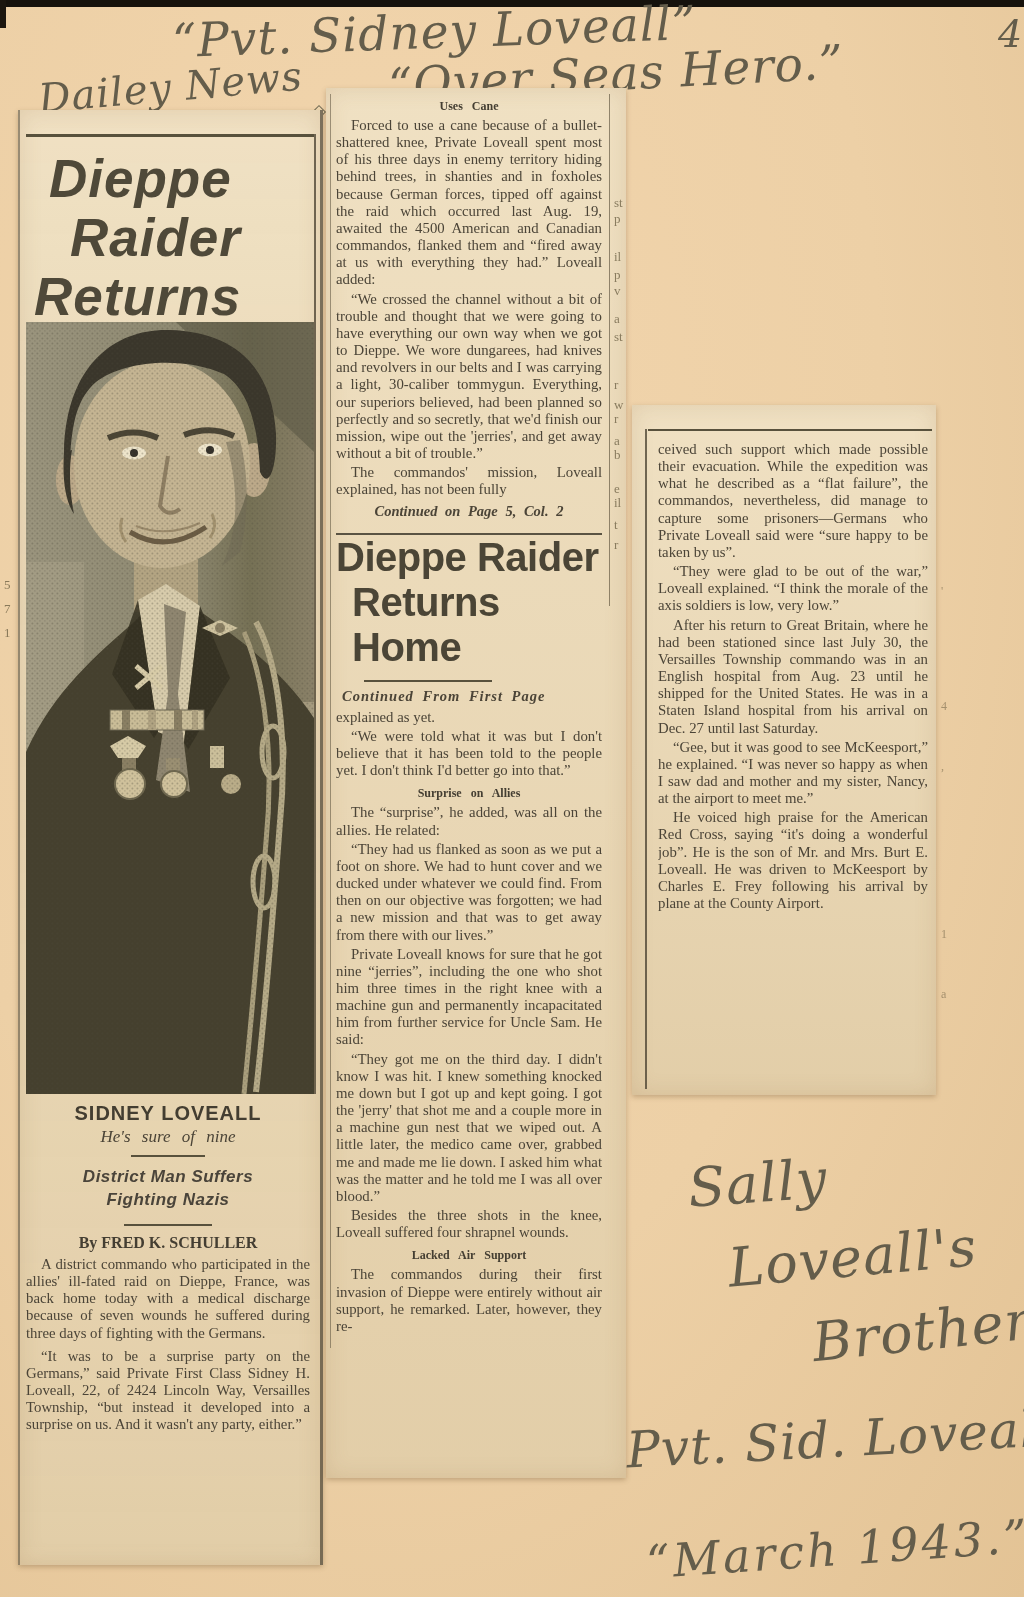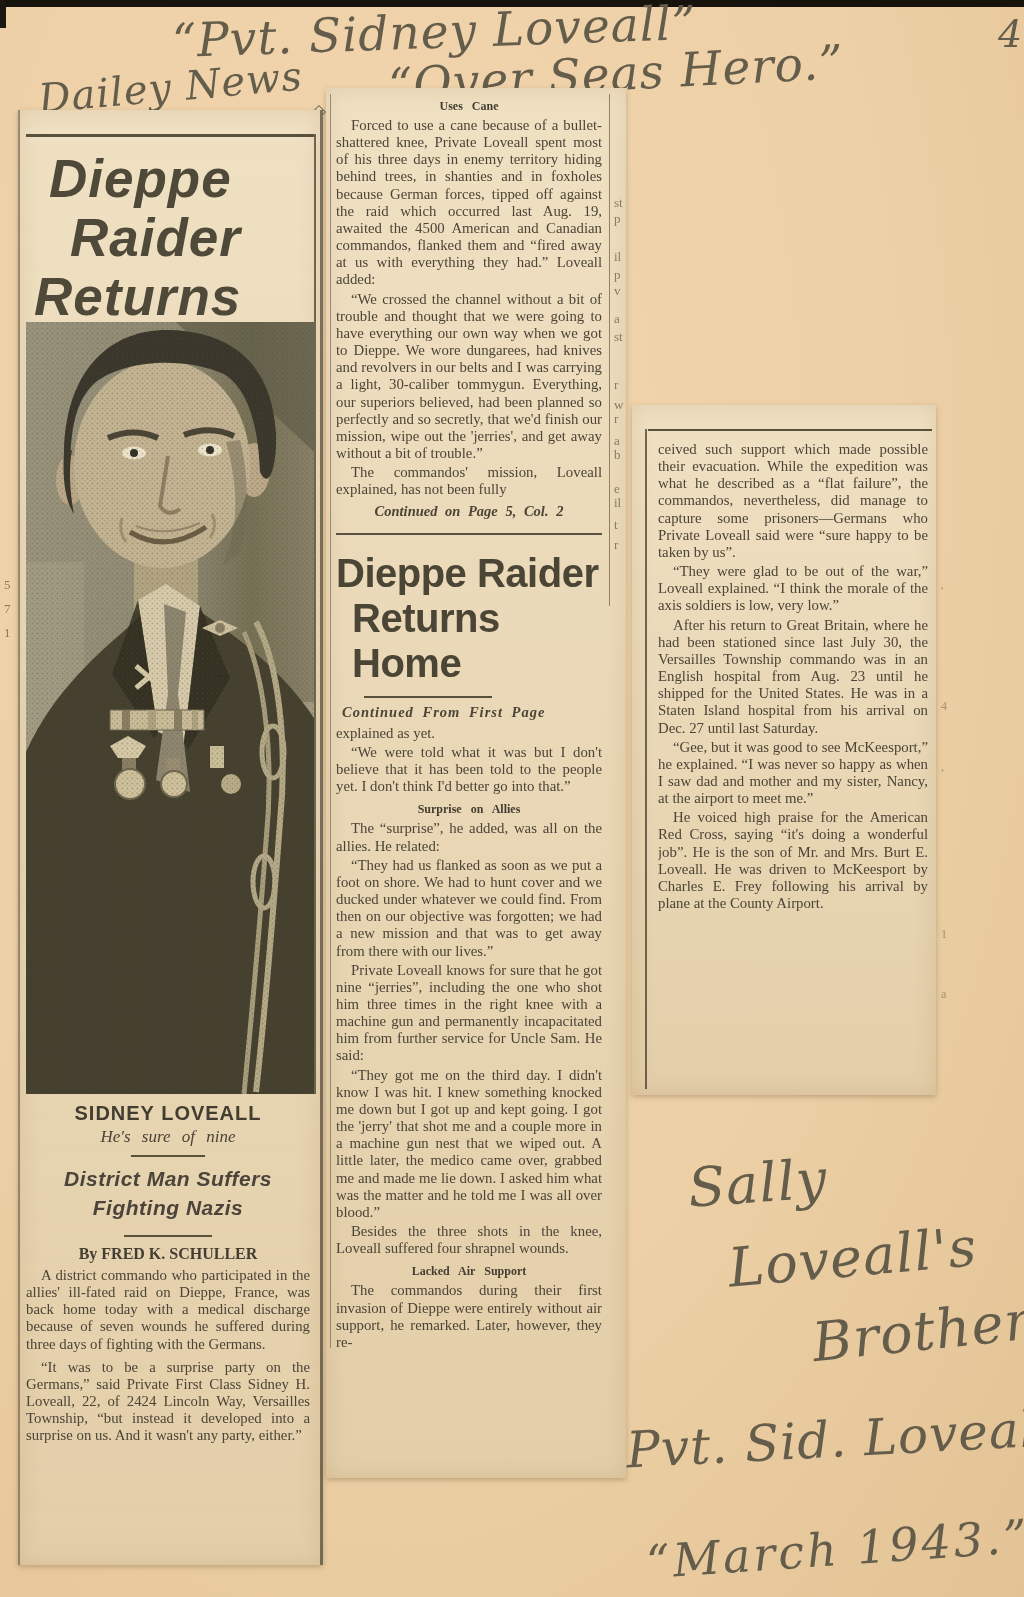--- a/index.html
+++ b/index.html
@@ -50,25 +50,25 @@
   
   .lc-head-line{
     font-family:"Liberation Sans", sans-serif;font-weight:bold;font-style:italic;
     font-size:53px;line-height:1.0;color:#4f4939;letter-spacing:1px;margin:6px 0 0 0;
   }
   
   .cap-name{font-family:"Liberation Sans", sans-serif;font-weight:600;font-size:20px;letter-spacing:1px;text-align:center;color:#433d31;}
   .cap-sub{font-family:"Liberation Serif", serif;font-style:italic;font-size:17px;word-spacing:7px;text-align:center;color:#4b4437;margin-top:2px;}
   .deck-line{
     font-family:"Liberation Sans", sans-serif;font-weight:bold;font-style:italic;
-    font-size:21px;line-height:1.38;text-align:center;color:#4a443a;letter-spacing:.5px;
-  }
-
-  
-  .mc-headline-block{margin:13px 0 4px 0;border-top:2px solid #5a5343;padding-top:16px;}
+    font-size:17px;line-height:1.38;text-align:center;color:#4a443a;letter-spacing:.5px;
+  }
+
+  
+  .mc-headline-block{margin:13px 0 4px 0;border-top:2px solid #5a5343;}
   .mc-head-line{
     font-family:"Liberation Sans", sans-serif;font-weight:bold;font-size:40px;line-height:1.12;
     color:#4b4536;letter-spacing:-.5px;margin:0;
   }
   .fragment{position:absolute;font:13px/1 "Liberation Serif", serif;color:rgba(99,87,60,.72);}
   .pagemark{position:absolute;font:12px/1 "Liberation Serif", serif;color:rgba(105,92,66,.55);}
   .diamond{position:absolute;width:8px;height:8px;border:1.5px solid #6d6650;transform:rotate(45deg);background:rgba(240,220,180,.6);}
 </style>
 </head>
 <body>

